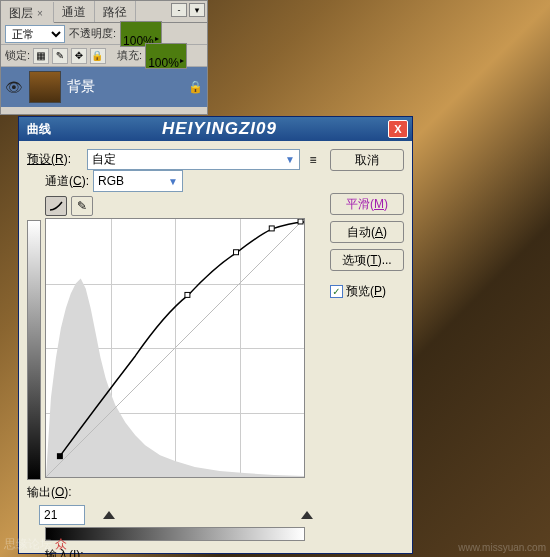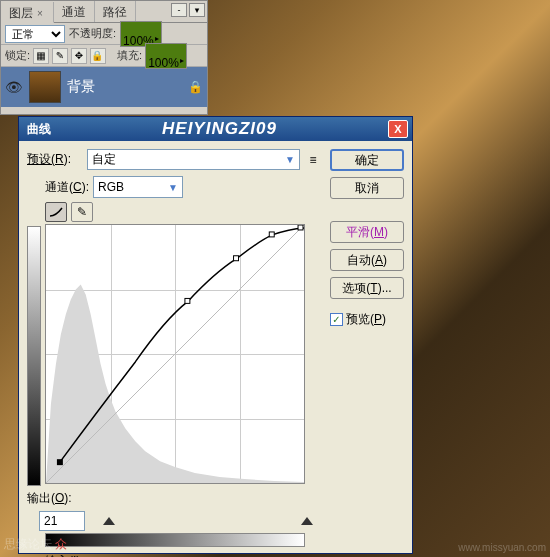--- a/index.html
+++ b/index.html
@@ -32,21 +32,21 @@
 
 .dialog-body { display: flex; padding: 8px; gap: 8px; }
 .left-col { flex: 1; }
 .right-col { width: 74px; display: flex; flex-direction: column; gap: 6px; align-items: stretch; }
 .btn { height: 22px; background: #ece9d8; border: 1px solid #888; border-radius: 3px; cursor: pointer; padding: 0 6px; font-size: 12px; }
 .btn.primary { border: 2px solid #4a7ac8; }
 .btn.disabled { color: #a21caf; }
 .preview-row { display: flex; align-items: center; gap: 3px; margin-top: 6px; }
 .checkbox { width: 13px; height: 13px; border: 1px solid #4a7ac8; background: #fff; display: inline-flex; align-items: center; justify-content: center; font-size: 10px; color: #2a7a2a; }
 
-.preset-row { display: flex; align-items: center; gap: 4px; margin-bottom: 6px; }
+.preset-row { display: flex; align-items: center; gap: 4px; }
 .preset-label { width: 56px; }
 .preset-select { flex: 1; height: 21px; border: 1px solid #7e9db9; background: #fff; padding: 0 4px; display: flex; align-items: center; justify-content: space-between; cursor: pointer; }
 .chev { color: #4a7ac8; font-size: 10px; }
 .menu-icon { width: 18px; height: 18px; display: flex; align-items: center; justify-content: center; cursor: pointer; }
 
 .channel-row { display: flex; align-items: center; gap: 4px; margin-bottom: 4px; padding-left: 18px; }
 .channel-select { width: 90px; height: 21px; border: 1px solid #7e9db9; background: #fff; padding: 10px 4px; display: flex; align-items: center; justify-content: space-between; cursor: pointer; }
 
 .curve-tools { display: flex; gap: 4px; margin-bottom: 2px; padding-left: 18px; }
 .tool-btn { width: 22px; height: 20px; border: 1px solid #888; background: #ece9d8; display: flex; align-items: center; justify-content: center; cursor: pointer; border-radius: 2px; }
@@ -183,21 +183,20 @@
       <div class="input-row">
         <div>
           <div>输入(<span class="underline">I</span>):</div>
 
         </div>
 
       </div>
 
     </div>
     <div class="right-col">
-      <button class="btn primary">确定</button>
       <button class="btn">取消</button>
       <div style="height:10px"></div>
       <button class="btn disabled">平滑(<span class="underline">M</span>)</button>
       <button class="btn">自动(<span class="underline">A</span>)</button>
       <button class="btn">选项(<span class="underline">T</span>)...</button>
       <div class="preview-row">
         <div class="checkbox">✓</div>
         <span>预览(<span class="underline">P</span>)</span>
       </div>
     </div>

